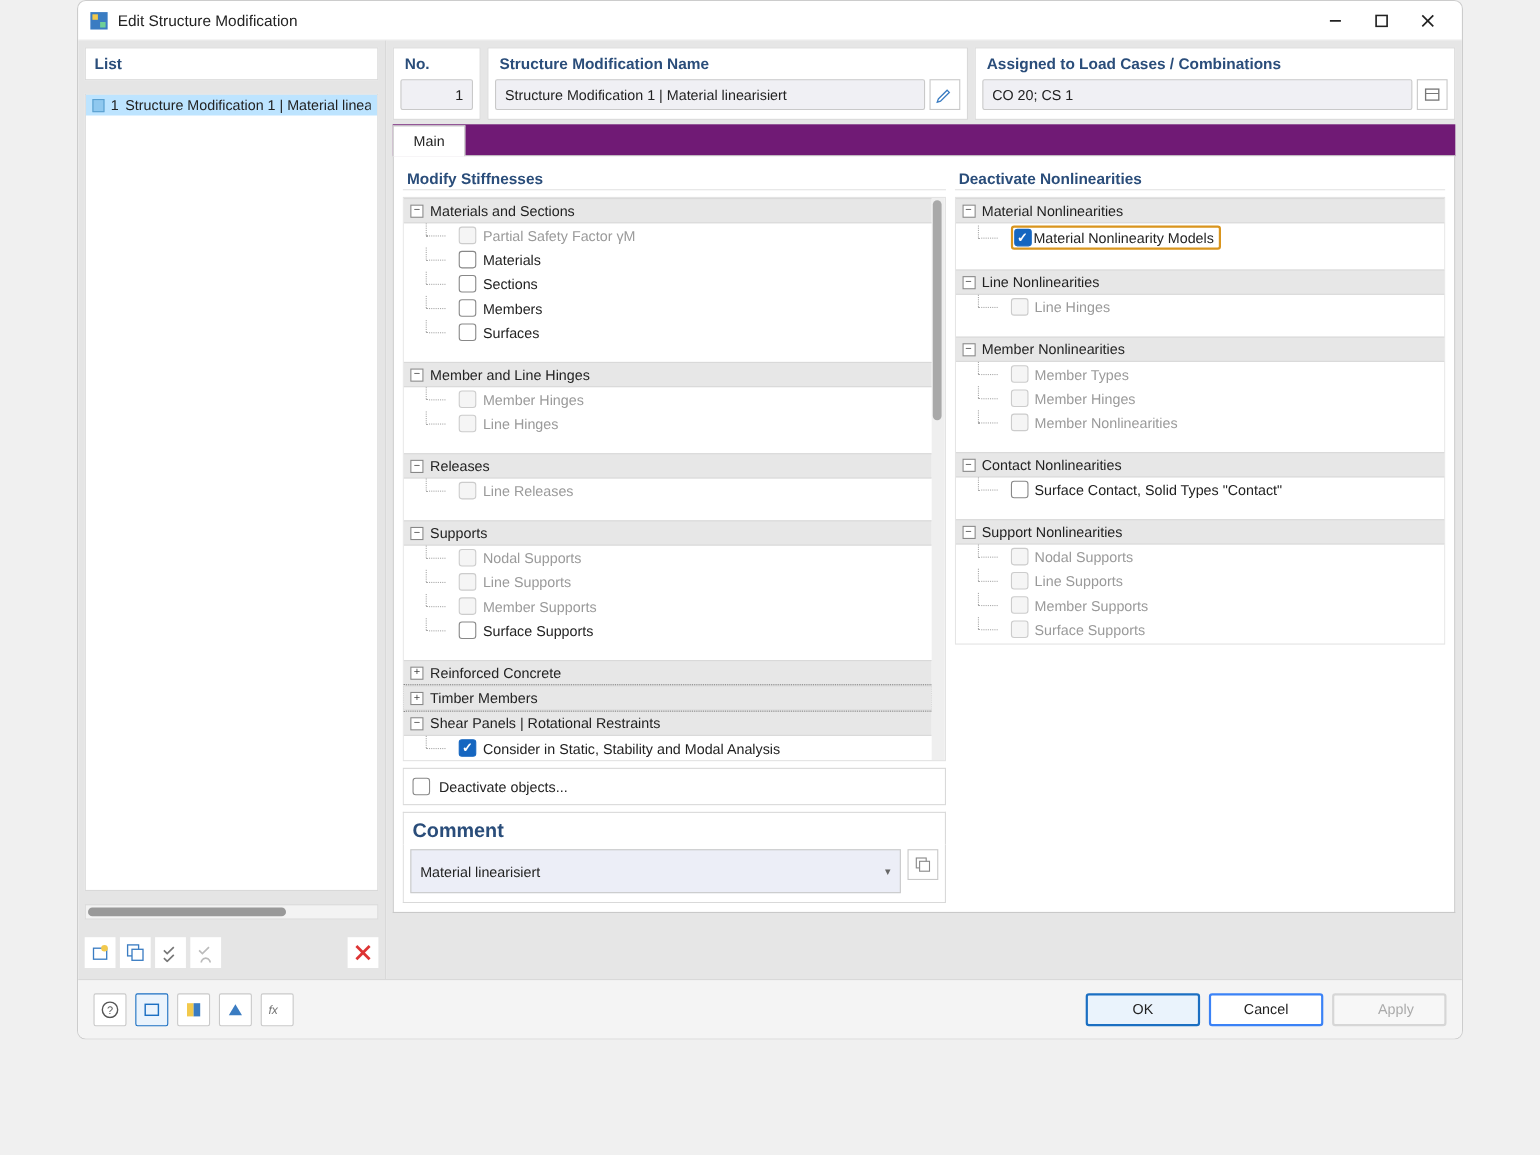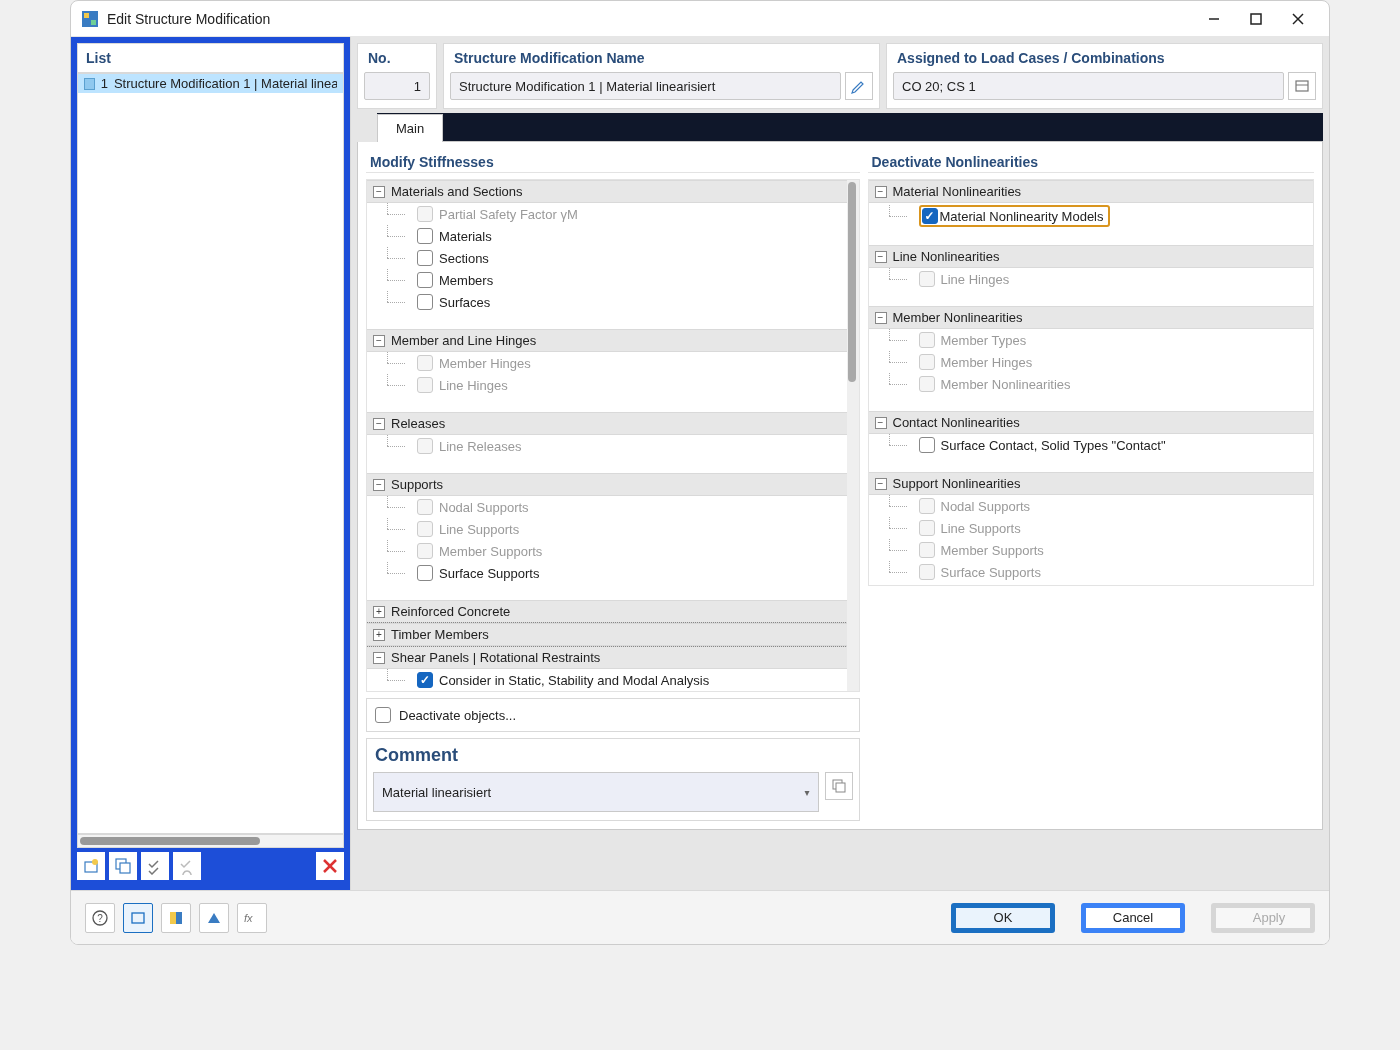--- a/index.html
+++ b/index.html
@@ -3,39 +3,39 @@
 <meta charset="utf-8">
 <style>
 * { box-sizing: border-box; margin: 0; padding: 0; }
 body { font-family: "Segoe UI", Arial, sans-serif; font-size: 13px; color: #222; background: #f0f0f0; overflow: hidden; }
 .window { width: 1260px; height: 945px; margin: 0 auto; background: #fff; border: 1px solid #ccc; border-radius: 8px; position: relative; overflow: hidden; }
 .titlebar { height: 36px; display: flex; align-items: center; padding: 0 10px; border-bottom: 1px solid #e6e6e6; }
 .titlebar .icon { width: 18px; height: 18px; margin-right: 8px; display:flex; align-items:center; justify-content:center;}
 .titlebar .title { flex: 1; font-size: 14px; }
 .win-btn { width: 42px; height: 30px; display: flex; align-items: center; justify-content: center; font-size: 14px; color: #222; }
 .body { display: flex; height: calc(100% - 36px - 54px); }
-.leftpane { width: 280px; border-right: 1px solid #d9d9d9; background: #1d4ed8; display:flex; flex-direction:column; padding: 6px; gap:0;}
+.leftpane { width: 280px; border-right: 1px solid #d9d9d9; background: #e5e5e5; display:flex; flex-direction:column; padding: 6px; gap:12px;}
 .panelhdr { font-weight: 600; color: #2a4d7a; padding: 6px 8px; border: 1px solid #d9d9d9; background:#fff; font-size:14px;}
 .listbox { flex:1; border: 1px solid #d9d9d9; overflow:auto; background:#fff; }
 .listitem { padding: 2px 6px; display:flex; align-items:center; gap:6px; }
 .listitem.selected { background: #bde4ff; }
 .square { width:12px; height:12px; background:#8fc8ef; border:1px solid #5aa0d0; }
 .left-scrollbar { height:14px; background:#f3f3f3; border:1px solid #d9d9d9; position:relative;}
 .left-scrollbar .thumb { position:absolute; left:2px; top:2px; height:8px; width:180px; background:#999; border-radius:4px;}
 .lefttoolbar { display:flex; align-items:center; gap:4px; padding:4px 0;}
 .tbtn { width:28px; height:28px; border:1px solid transparent; display:flex; align-items:center; justify-content:center; background:#fff;}
 .rightpane { flex:1; background:#e6e6e6; padding:6px; display:flex; flex-direction:column; gap:4px; overflow:hidden;}
 .toprow { display:flex; gap:6px; }
 .card { background:#fff; border:1px solid #d9d9d9; }
 .card .label { color:#2a4d7a; font-weight:600; padding:6px 10px; font-size:14px;}
 .card .field { padding:0 6px 8px 6px; display:flex; gap:4px; align-items:center;}
 .textbox { flex:1; height:28px; border:1px solid #c9c9c9; background:#f0f0f4; padding:0 8px; display:flex; align-items:center; border-radius:2px;}
 .numbox { width:62px; text-align:right; justify-content:flex-end;}
 .iconbtn { width:28px; height:28px; border:1px solid #c9c9c9; background:#fff; display:flex; align-items:center; justify-content:center;}
-.tabbar { display:flex; border-bottom:1px solid #c9c9c9; background:#0f172a;margin-left:20px; }
+.tabbar { display:flex; border-bottom:1px solid #c9c9c9; background:#701a75; }
 .tab { padding:6px 18px; background:#fff; border:1px solid #c9c9c9; border-bottom:none; margin-right:-1px; font-size:13px; position:relative; top:1px;}
 .content { flex:1; background:#fff; border:1px solid #c9c9c9; border-top:none; display:flex; gap:8px; padding:8px; overflow:hidden;}
 .col { flex:1; display:flex; flex-direction:column; gap:6px; overflow:hidden;}
 .sectionhdr { color:#2a4d7a; font-weight:600; padding:4px 4px 2px 4px; font-size:14px; border-bottom:1px solid #e3e3e3;}
 .treewrap { border:1px solid #e3e3e3; position:relative; }
 .treescroll { position:absolute; right:0; top:0; bottom:0; width:12px; background:#efefef;}
 .treescroll .thumb { position:absolute; left:1px; top:2px; width:8px; height:200px; background:#a9a9a9; border-radius:4px;}
 .grouphdr { background:#e7e7e7; padding:3px 6px; display:flex; align-items:center; gap:6px; border-top:1px solid #d9d9d9; border-bottom:1px solid #d9d9d9;}
 .exp { width:12px; height:12px; border:1px solid #888; display:flex; align-items:center; justify-content:center; font-size:10px; line-height:1; color:#444; background:#fff;}
 .treechild { padding:2px 6px 2px 8px; display:flex; align-items:center; gap:6px; }
@@ -52,21 +52,21 @@
 .highlight { border:2px solid #d9951e; border-radius:3px; padding:1px 4px 1px 1px; display:flex; align-items:center; gap:2px;}
 .dotted-sel { outline:1px dotted #888; }
 .spacer { height:16px; }
 .deact-row { display:flex; align-items:center; gap:8px; padding:8px; border:1px solid #d9d9d9; background:#fff;}
 .commenthdr { color:#2a4d7a; font-weight:600; padding:6px 8px 2px 8px; font-size:18px; background:#fff; border:1px solid #d9d9d9; border-bottom:none;}
 .commentrow { display:flex; gap:6px; padding:4px 6px 8px 6px; background:#fff; border:1px solid #d9d9d9; border-top:none;}
 .combobox { flex:1; height:40px; border:1px solid #c9c9c9; background:#eceef7; display:flex; align-items:center; padding:0 8px; position:relative;}
 .combobox .chev { position:absolute; right:8px; font-size:10px; color:#666;}
 .footer { height:54px; border-top:1px solid #d9d9d9; background:#f4f4f4; display:flex; align-items:center; padding:0 14px; gap:8px;}
 .footer .spacer-flex { flex:1; }
-.btn { min-width:104px; height:30px; border:5px solid #3b82f6; background:#fff; border-radius:3px; display:flex; align-items:center; justify-content:center; font-size:13px;margin-left:18px;}
+.btn { min-width:104px; height:30px; border:2px solid #3b82f6; background:#fff; border-radius:3px; display:flex; align-items:center; justify-content:center; font-size:13px;}
 .btn.primary { border-color:#1b6fc2; background:#eaf3fc; }
 .btn.disabled { color:#aaa; border-color:#d6d6d6; background:#f7f7f7;padding-left:12px;}
 .footicon { width:30px; height:30px; border:1px solid #c9c9c9; background:#fff; display:flex; align-items:center; justify-content:center; border-radius:2px;}
 .footicon.active { border-color:#1b6fc2; background:#eaf3fc;}
 svg { display:block; }
 </style>
 </head>
 <body>
 
 <div class="window">

